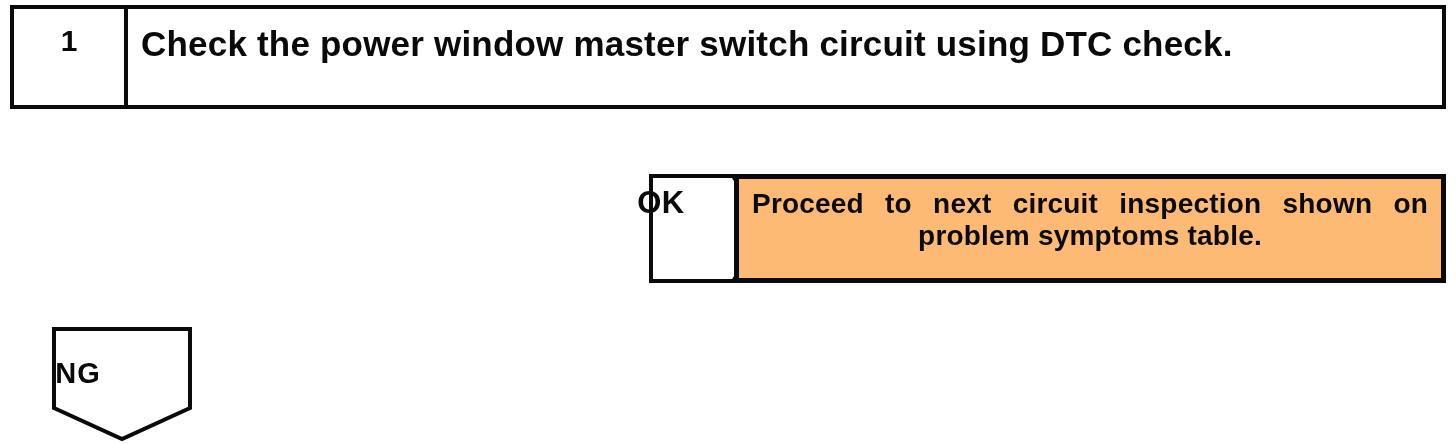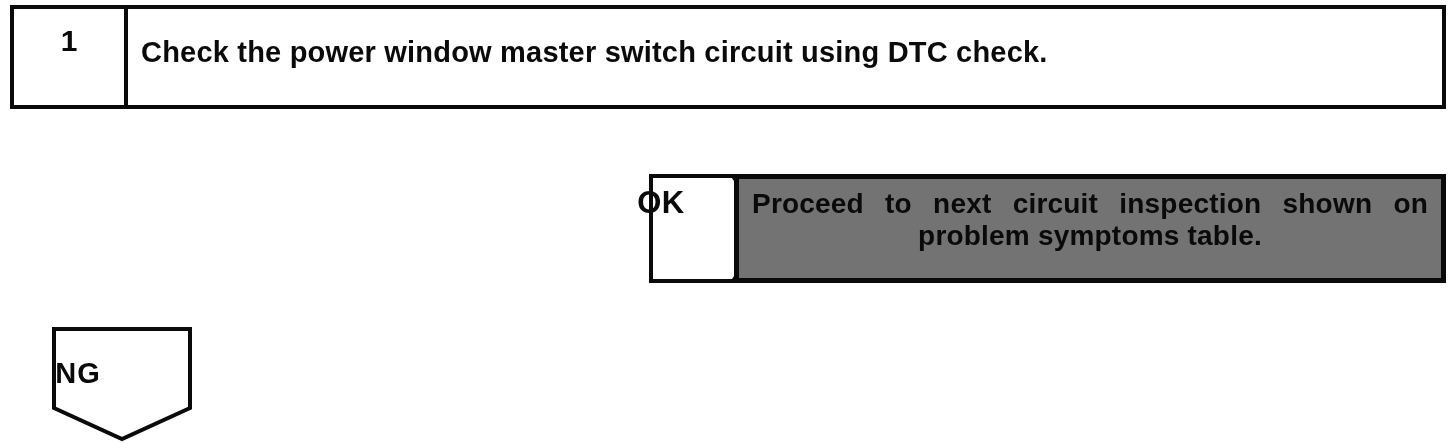--- a/index.html
+++ b/index.html
@@ -27,22 +27,22 @@
   .step-number-cell {
     width: 114px;
     border-right: 4px solid #0a0a0a;
     text-align: center;
     padding-top: 15px;
     font-size: 30px;
     line-height: 1.1;
   }
   .step-instruction-cell {
     flex: 1;
-    padding: 27px 24px 0 13px;
-    font-size: 29px;
+    padding: 15px 24px 0 13px;
+    font-size: 35px;
     line-height: 1.15;
     letter-spacing: 0.2px;
   }
 
   
   .connector { position: absolute; padding-left: 44px; }
   .connector svg { display: block; }
   .connector .connector-label {
     position: absolute;
     text-align: center;
@@ -56,21 +56,21 @@
   .ng-connector .connector-label {
     left: 0; top: 32px; width: 140px; font-size: 29px; letter-spacing: 1px;
   }
 
   
   .result-box {
     position: absolute;
     left: 734px; top: 174px;
     width: 712px; height: 109px;
     border: 5px solid #0a0a0a;
-    background: #737373;
+    background: #fdba74;
     padding: 9px 13px 0 13px;
     font-size: 28px;
     line-height: 1.16;
     letter-spacing: 0.2px;
   }
   .result-line-justified {
     text-align: justify;
     text-align-last: justify;
   }
   .result-line-plain {

